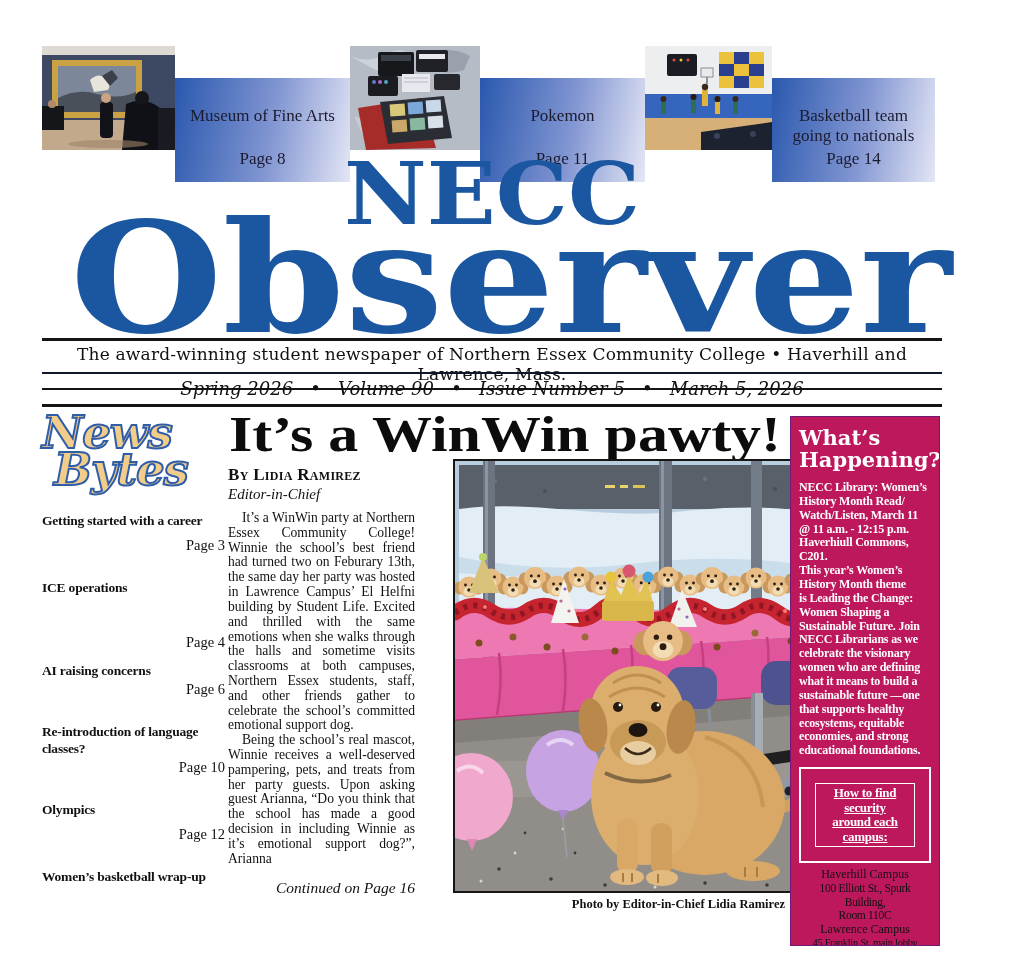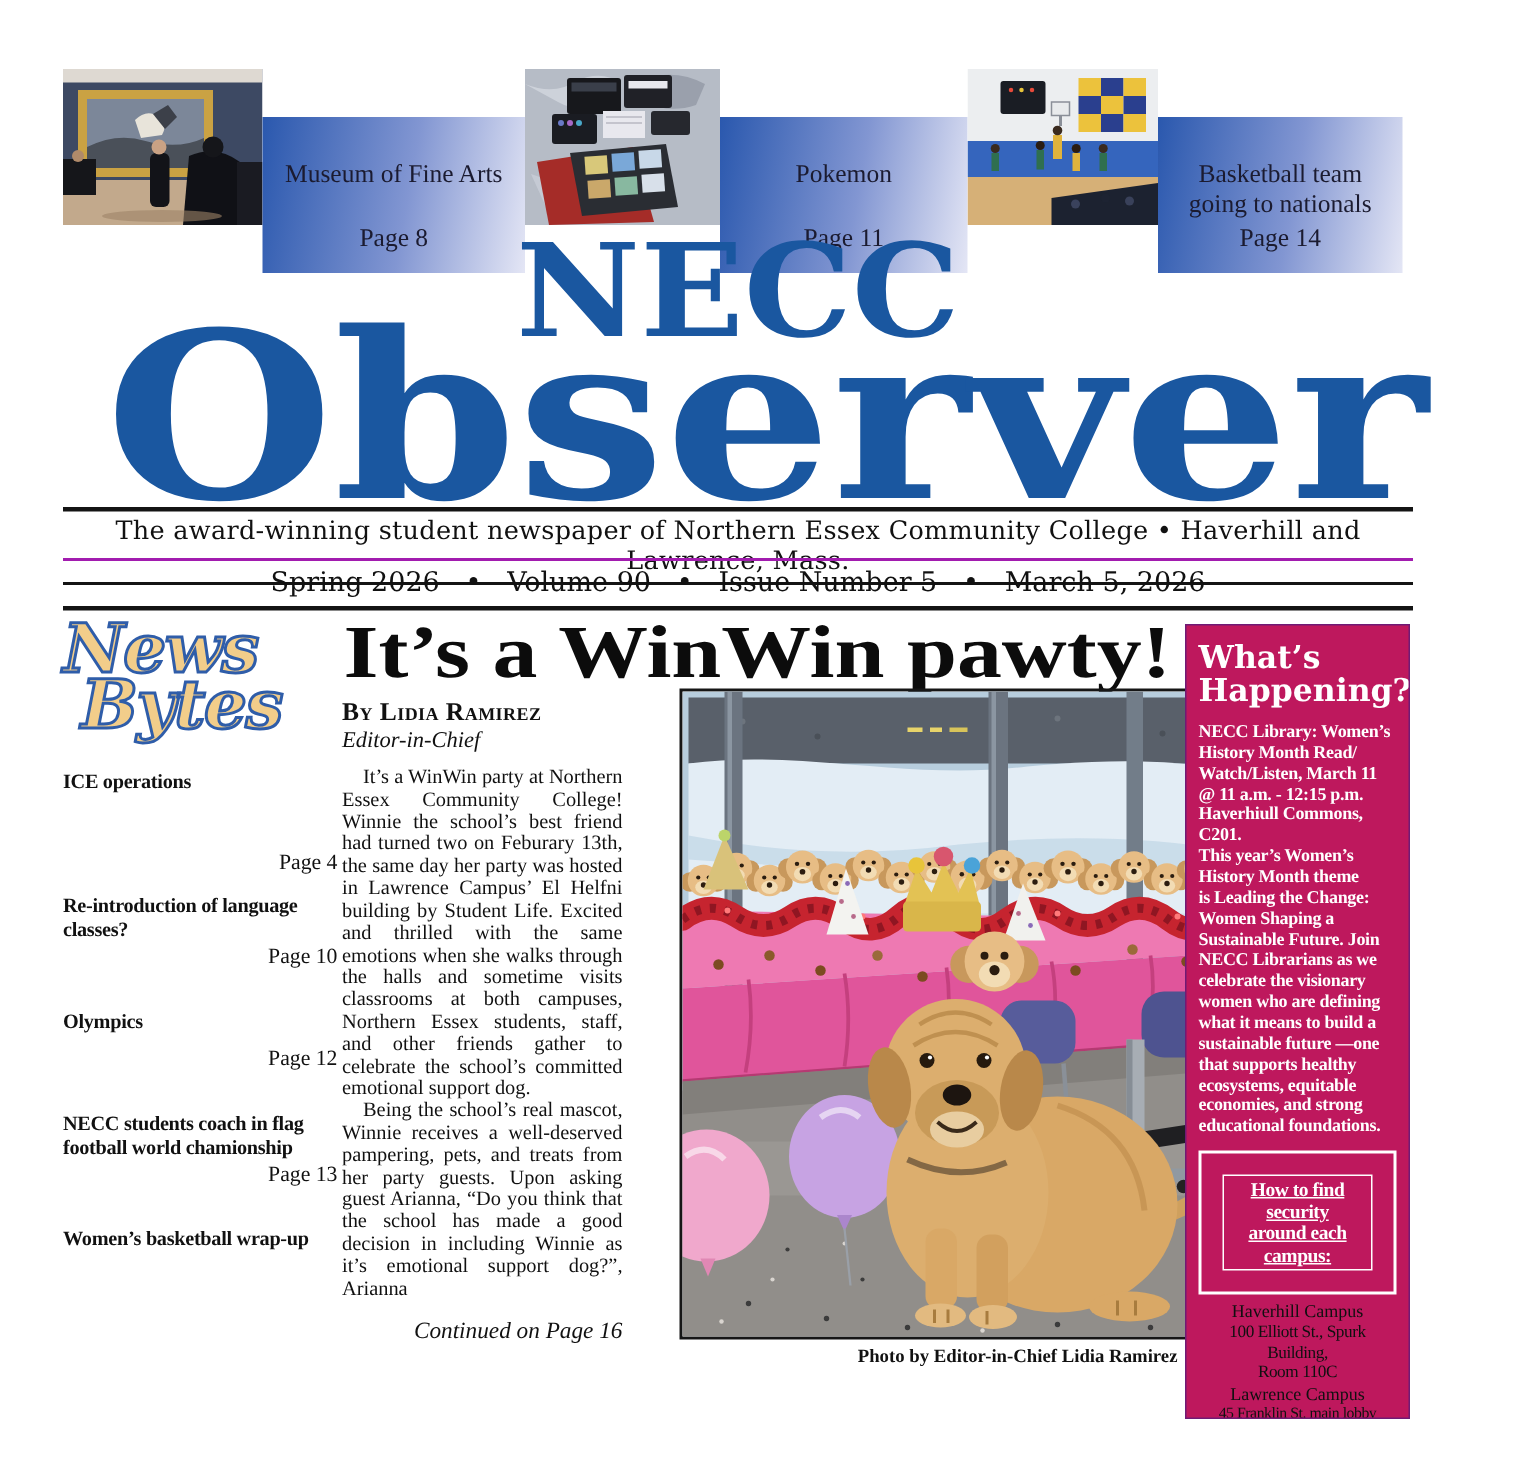--- a/index.html
+++ b/index.html
@@ -17,22 +17,22 @@
   .teaser .t-title { font-size:17px; line-height:1.18; color:#1b1b30; }
   .teaser .t-page  { font-size:17px; color:#1b1b30; }
 
   
   .masthead-svg { position:absolute; left:0; top:148px; width:1024px; height:194px; }
   .masthead-svg text { font-family:"DejaVu Serif", serif; font-weight:bold; fill:#1a57a0; }
   .rule-bar { position:absolute; left:42px; width:900px; text-align:center;
               font-family:"DejaVu Serif", serif; }
   .tagline-bar { top:338px; border-top:3px solid #141414; border-bottom:2px solid #141414;
                  padding:3px 0 4px; font-size:17px; letter-spacing:.2px; }
-  .dateline-bar { top:372px; border-top:2px solid #a21caf; border-bottom:3px solid #141414;
-                  padding:4px 0 5px; font-size:18px; white-space:pre; }
+  .dateline-bar { top:372px; border-top:2px solid #0f172a; border-bottom:3px solid #141414;
+                  padding:4px 0 5px; font-size:18px; white-space:pre;font-style:italic; }
 
   
   .content { position:absolute; left:0; top:408px; width:1024px; height:592px; }
 
   
   .newsbytes { position:absolute; left:42px; top:4px; width:183px; }
   .nb-logo { font-family:"DejaVu Serif", serif; font-weight:bold; font-style:italic;
              font-size:45px; line-height:.92; color:#f2cd8a;
              -webkit-text-stroke:2px #2f5da9; letter-spacing:-1px; margin-bottom:22px; }
   .nb-logo .l2 { padding-left:12px; display:block; margin-top:-4px; }
@@ -199,35 +199,39 @@
   <div class="rule-bar dateline-bar">Spring 2026   •   Volume 90   •   Issue Number 5   •   March 5, 2026</div>
 
   <div class="content">
 
     <div class="newsbytes">
       <div class="nb-logo">
         <span class="l1">News</span>
         <span class="l2">Bytes</span>
       </div>
       <div class="nb-list">
+        <div class="nb-item g1 after-lg">
+          <div class="nb-title">Getting started with a  career</div>
+          <div class="nb-page">Page 3</div>
+        </div>
         <div class="nb-item g3">
           <div class="nb-title">ICE operations</div>
           <div class="nb-page">Page 4</div>
         </div>
         <div class="nb-item after-lg">
+          <div class="nb-title">AI raising concerns</div>
+          <div class="nb-page">Page 6</div>
+        </div>
+        <div class="nb-item after-lg">
           <div class="nb-title">Re-introduction of language classes?</div>
           <div class="nb-page">Page 10</div>
         </div>
         <div class="nb-item g1 after-lg">
           <div class="nb-title">Olympics</div>
           <div class="nb-page">Page 12</div>
-        </div>
-        <div class="nb-item after-lg">
-          <div class="nb-title">NECC students coach in flag football world chamionship</div>
-          <div class="nb-page">Page 13</div>
         </div>
         <div class="nb-item g2">
           <div class="nb-title">Women’s basketball wrap-up</div>
 
         </div>
 
       </div>
     </div>
 
     <div class="article">

